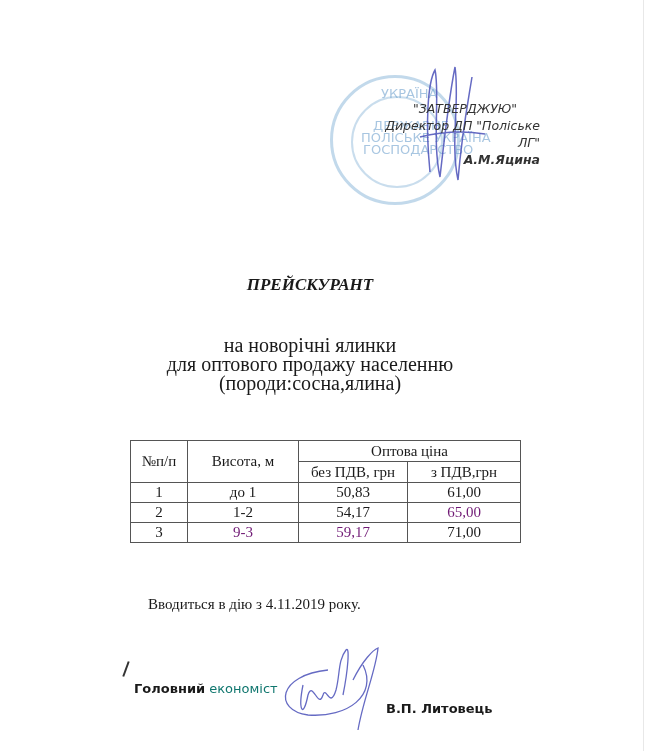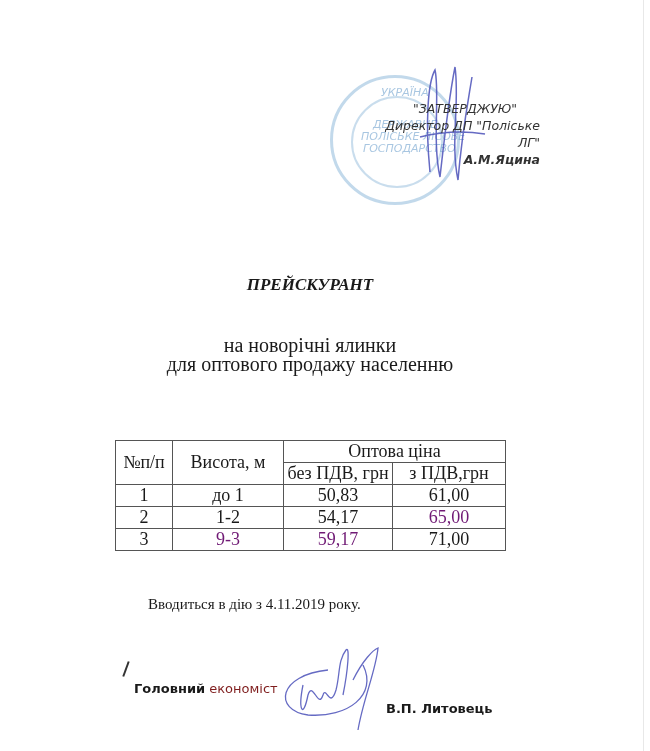--- a/index.html
+++ b/index.html
@@ -1,70 +1,71 @@
 <!DOCTYPE html>
 <html><head>
 <meta charset="utf-8">
 <style>
   html, body { margin:0; padding:0; }
   body { width:650px; height:751px; background:#ffffff; position:relative; overflow:hidden; font-family:"Liberation Serif", serif; color:#1a1a1a; }
   .page-edge { position:absolute; top:0; right:6px; width:1px; height:751px; background:#e8e8e8; }
   .stamp { position:absolute; left:330px; top:75px; width:130px; height:130px; border-radius:50%; border:3px solid rgba(120,170,210,0.45); box-sizing:border-box; }
   .stamp-inner { position:absolute; left:18px; top:18px; width:88px; height:88px; border-radius:50%; border:2px solid rgba(120,170,210,0.4); }
-  .stamp-text { position:absolute; font-family:"DejaVu Sans", sans-serif; font-size:11px; color:rgba(110,160,205,0.6); white-space:nowrap;font-style:italic; }
+  .stamp-text { position:absolute; font-family:"DejaVu Sans", sans-serif; font-size:13px; color:rgba(110,160,205,0.6); white-space:nowrap; }
   .approve { position:absolute; left:360px; top:100px; width:290px; font-family:"DejaVu Sans", sans-serif; font-style:italic; font-size:12.5px; color:#333; text-align:right; }
   .approve div { line-height:17px; }
   .approve .l1 { padding-right:133px; }
   .approve .l2 { padding-right:110px; }
   .approve .l3 { padding-right:110px; font-weight:bold; }
   .approve .l4 { padding-right:125px; }
   .sig { position:absolute; }
   .title { position:absolute; left:0; width:620px; top:275px; text-align:center; font-weight:bold; font-style:italic; font-size:17px; }
   .subtitle { position:absolute; left:0; width:620px; top:336px; text-align:center; font-size:20px; line-height:19px; }
-  table.price { position:absolute; left:115px; top:440px; border-collapse:collapse; font-size:18px; }
+  table.price { position:absolute; left:130px; top:440px; border-collapse:collapse; font-size:15px; }
   table.price td, table.price th { border:1px solid #555; text-align:center; font-weight:normal; padding:0; }
   .c1 { width:56px; } .c2 { width:110px;margin-left:24px; } .c3 { width:108px; } .c4 { width:112px; }
   .h1 { height:21px; } .h2 { height:21px; } .r { height:20px; }
   .faded { color:#701a75; }
   .effective { position:absolute; left:148px; top:596px; font-size:15px; }
   .footer { position:absolute; top:681px; font-family:"DejaVu Sans", sans-serif; font-size:13px; }
   .f-role { left:134px; }
   .f-role b { font-weight:bold; }
-  .f-role span.light { color:#7f1d1d; }
+  .f-role span.light { color:#0f766e; }
   .f-name { left:386px; font-weight:bold;margin-top:20px; }
   .tick { position:absolute; left:125px; top:661px; width:2px; height:16px; background:#333; transform:rotate(20deg); }
 </style>
 </head>
 <body>
 
 <div class="page-edge"></div>
 
 <div class="stamp">
   <div class="stamp-inner"></div>
   <span class="stamp-text" style="left:48px;top:8px;">УКРАЇНА</span>
   <span class="stamp-text" style="left:40px;top:40px;">ДЕРЖАВНЕ</span>
-  <span class="stamp-text" style="left:28px;top:52px;">ПОЛІСЬКЕ ЛІСОВЕ</span>
+  <span class="stamp-text" style="left:28px;top:52px;">ПОЛІСЬКЕ УКРАЇНА</span>
   <span class="stamp-text" style="left:30px;top:64px;">ГОСПОДАРСТВО</span>
 </div>
 
 <svg class="sig" style="left:410px;top:62px;" width="80" height="125">
   <path d="M20 110 C 15 60, 18 20, 25 8 C 30 30, 22 80, 30 115 C 35 70, 40 30, 45 5 C 50 40, 40 80, 48 118 C 52 70, 58 40, 62 15 M10 75 C 30 70, 50 68, 75 72" fill="none" stroke="#4a50b8" stroke-width="1.5" opacity="0.85"></path>
 </svg>
 
 <div class="approve">
   <div class="l1">"ЗАТВЕРДЖУЮ"</div>
   <div class="l2">Директор ДП "Поліське ЛГ"</div>
   <div class="l3">А.М.Яцина</div>
 </div>
 
 <div class="title">ПРЕЙСКУРАНТ</div>
 
 <div class="subtitle">
   <div>на новорічні ялинки</div>
   <div>для оптового продажу населенню</div>
+  <div>(породи:сосна,ялина)</div>
 </div>
 
 <table class="price">
   <tbody>
       <tr class="h1">
     <td class="c1" rowspan="2">№п/п</td>
     <td class="c2" rowspan="2">Висота, м</td>
     <td colspan="2">Оптова ціна</td>
   </tr>
   <tr class="h2">

